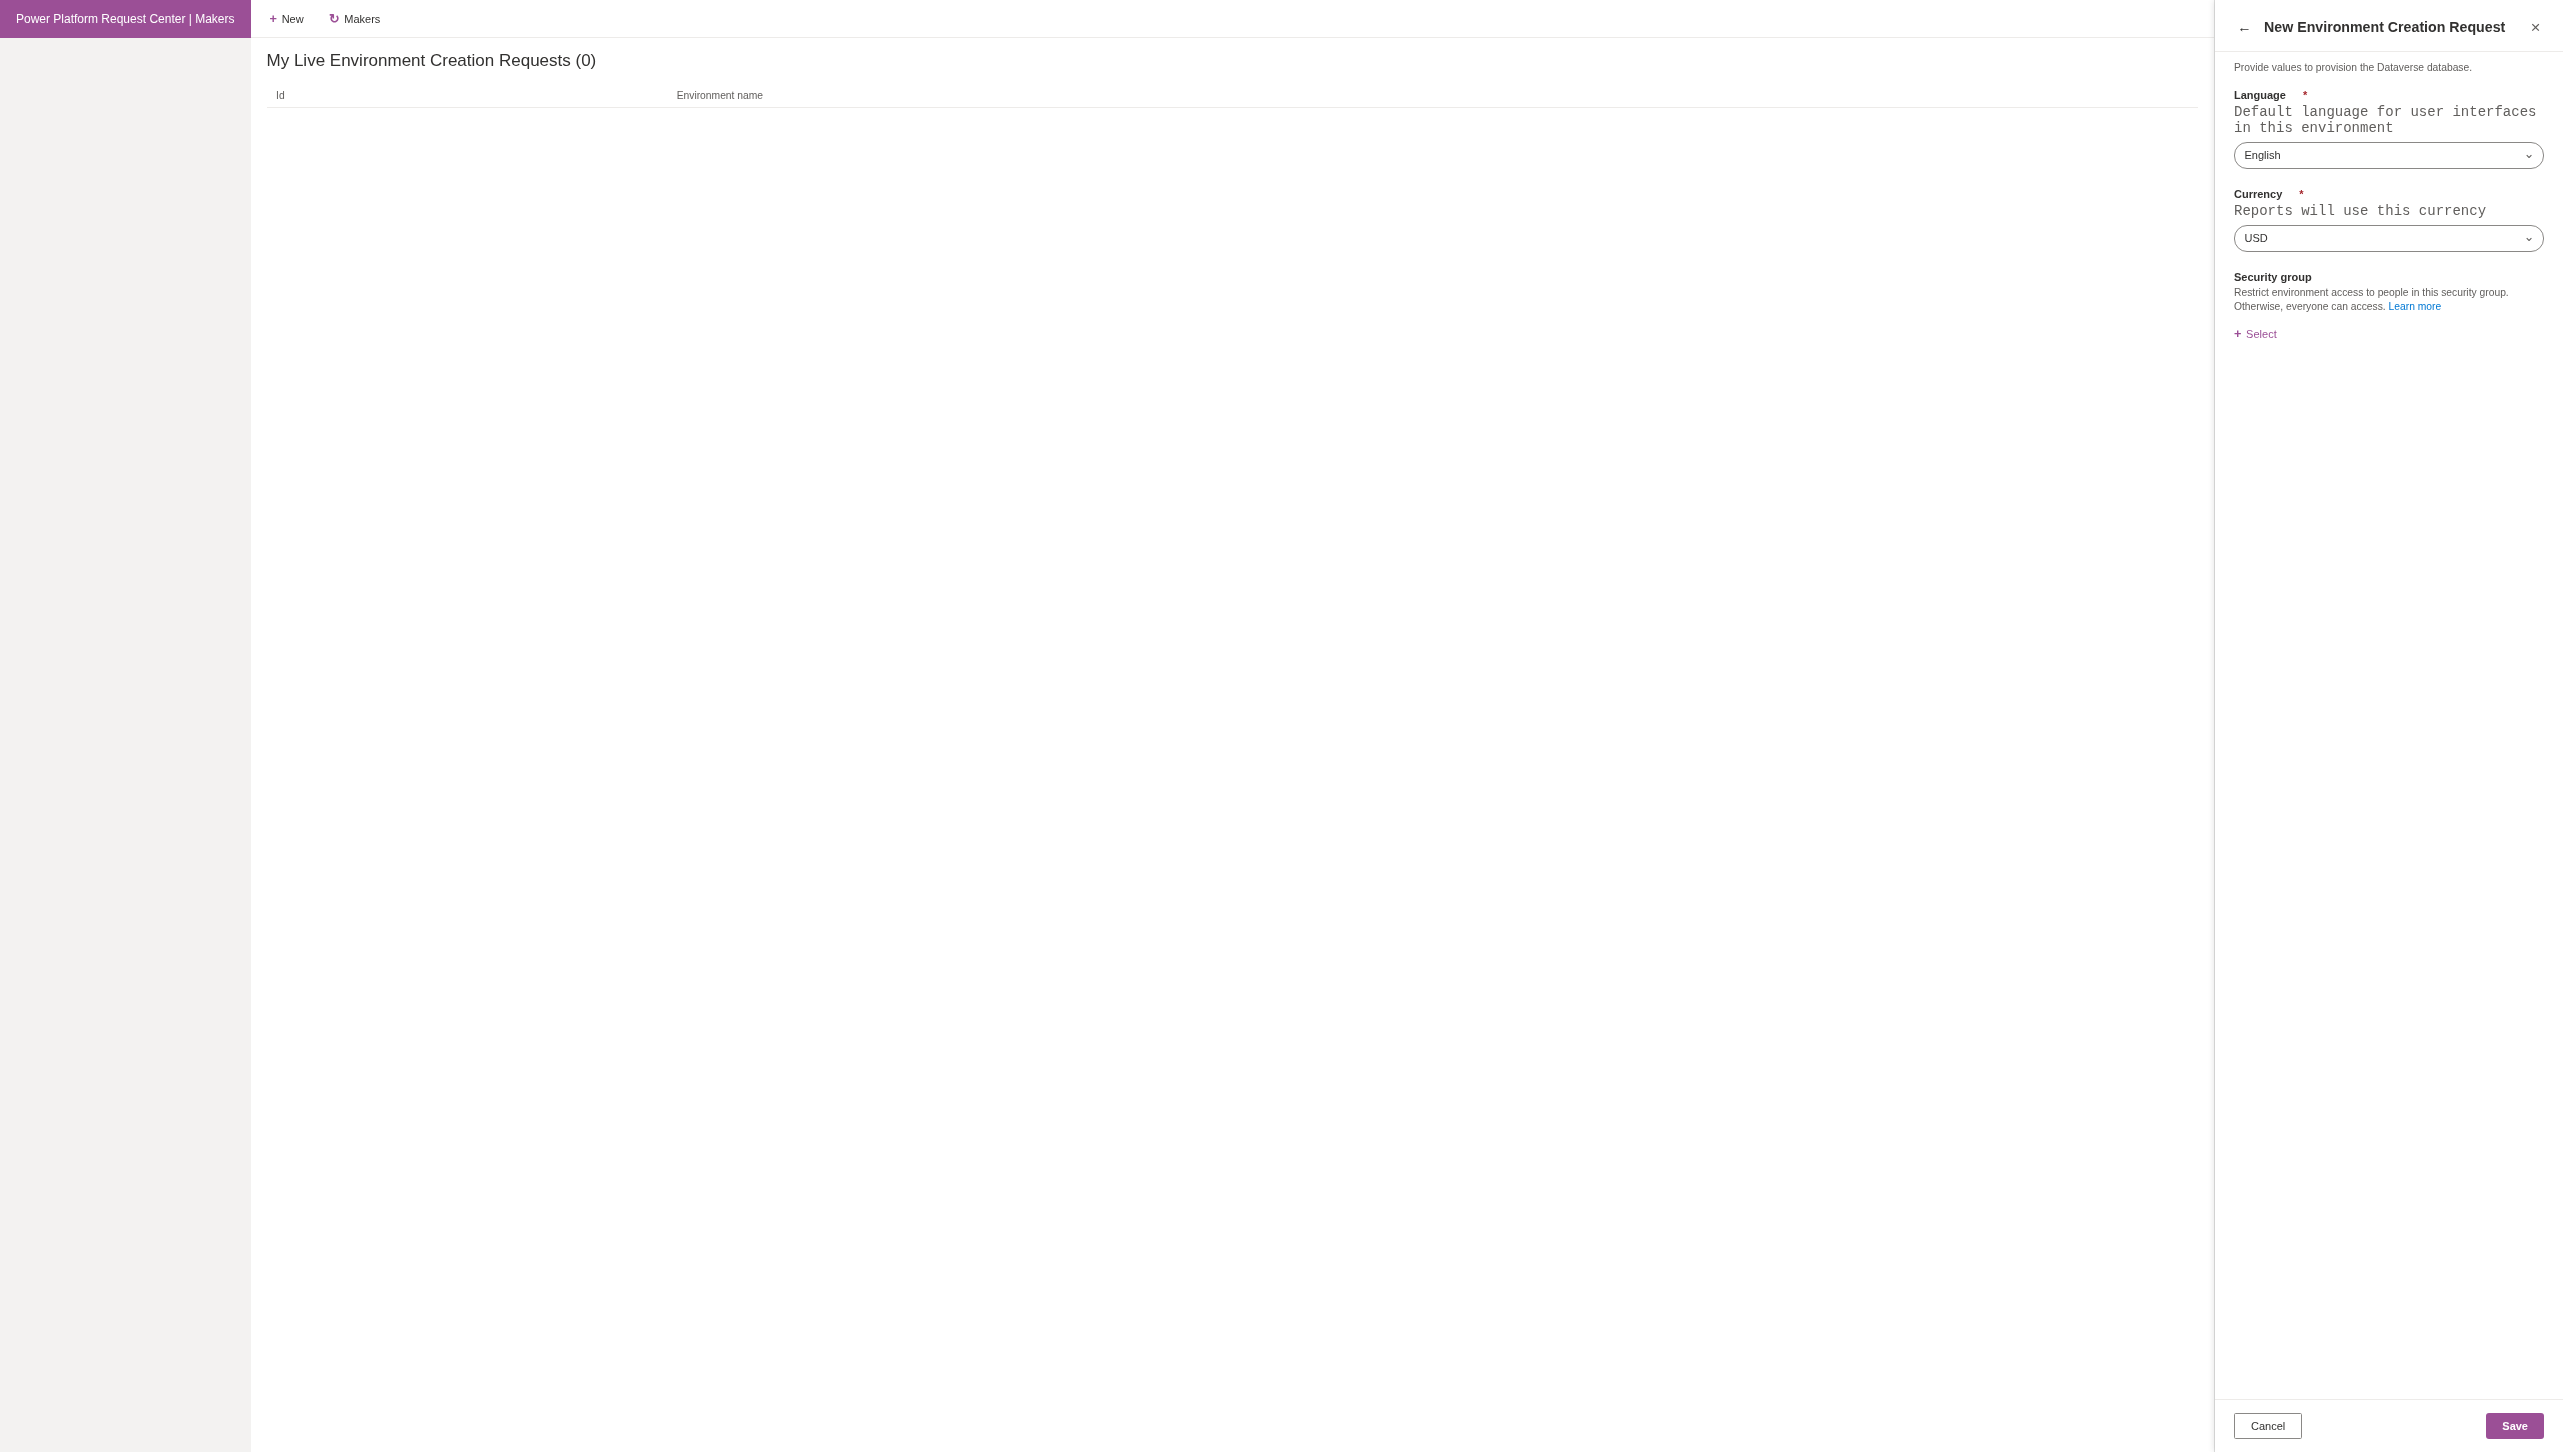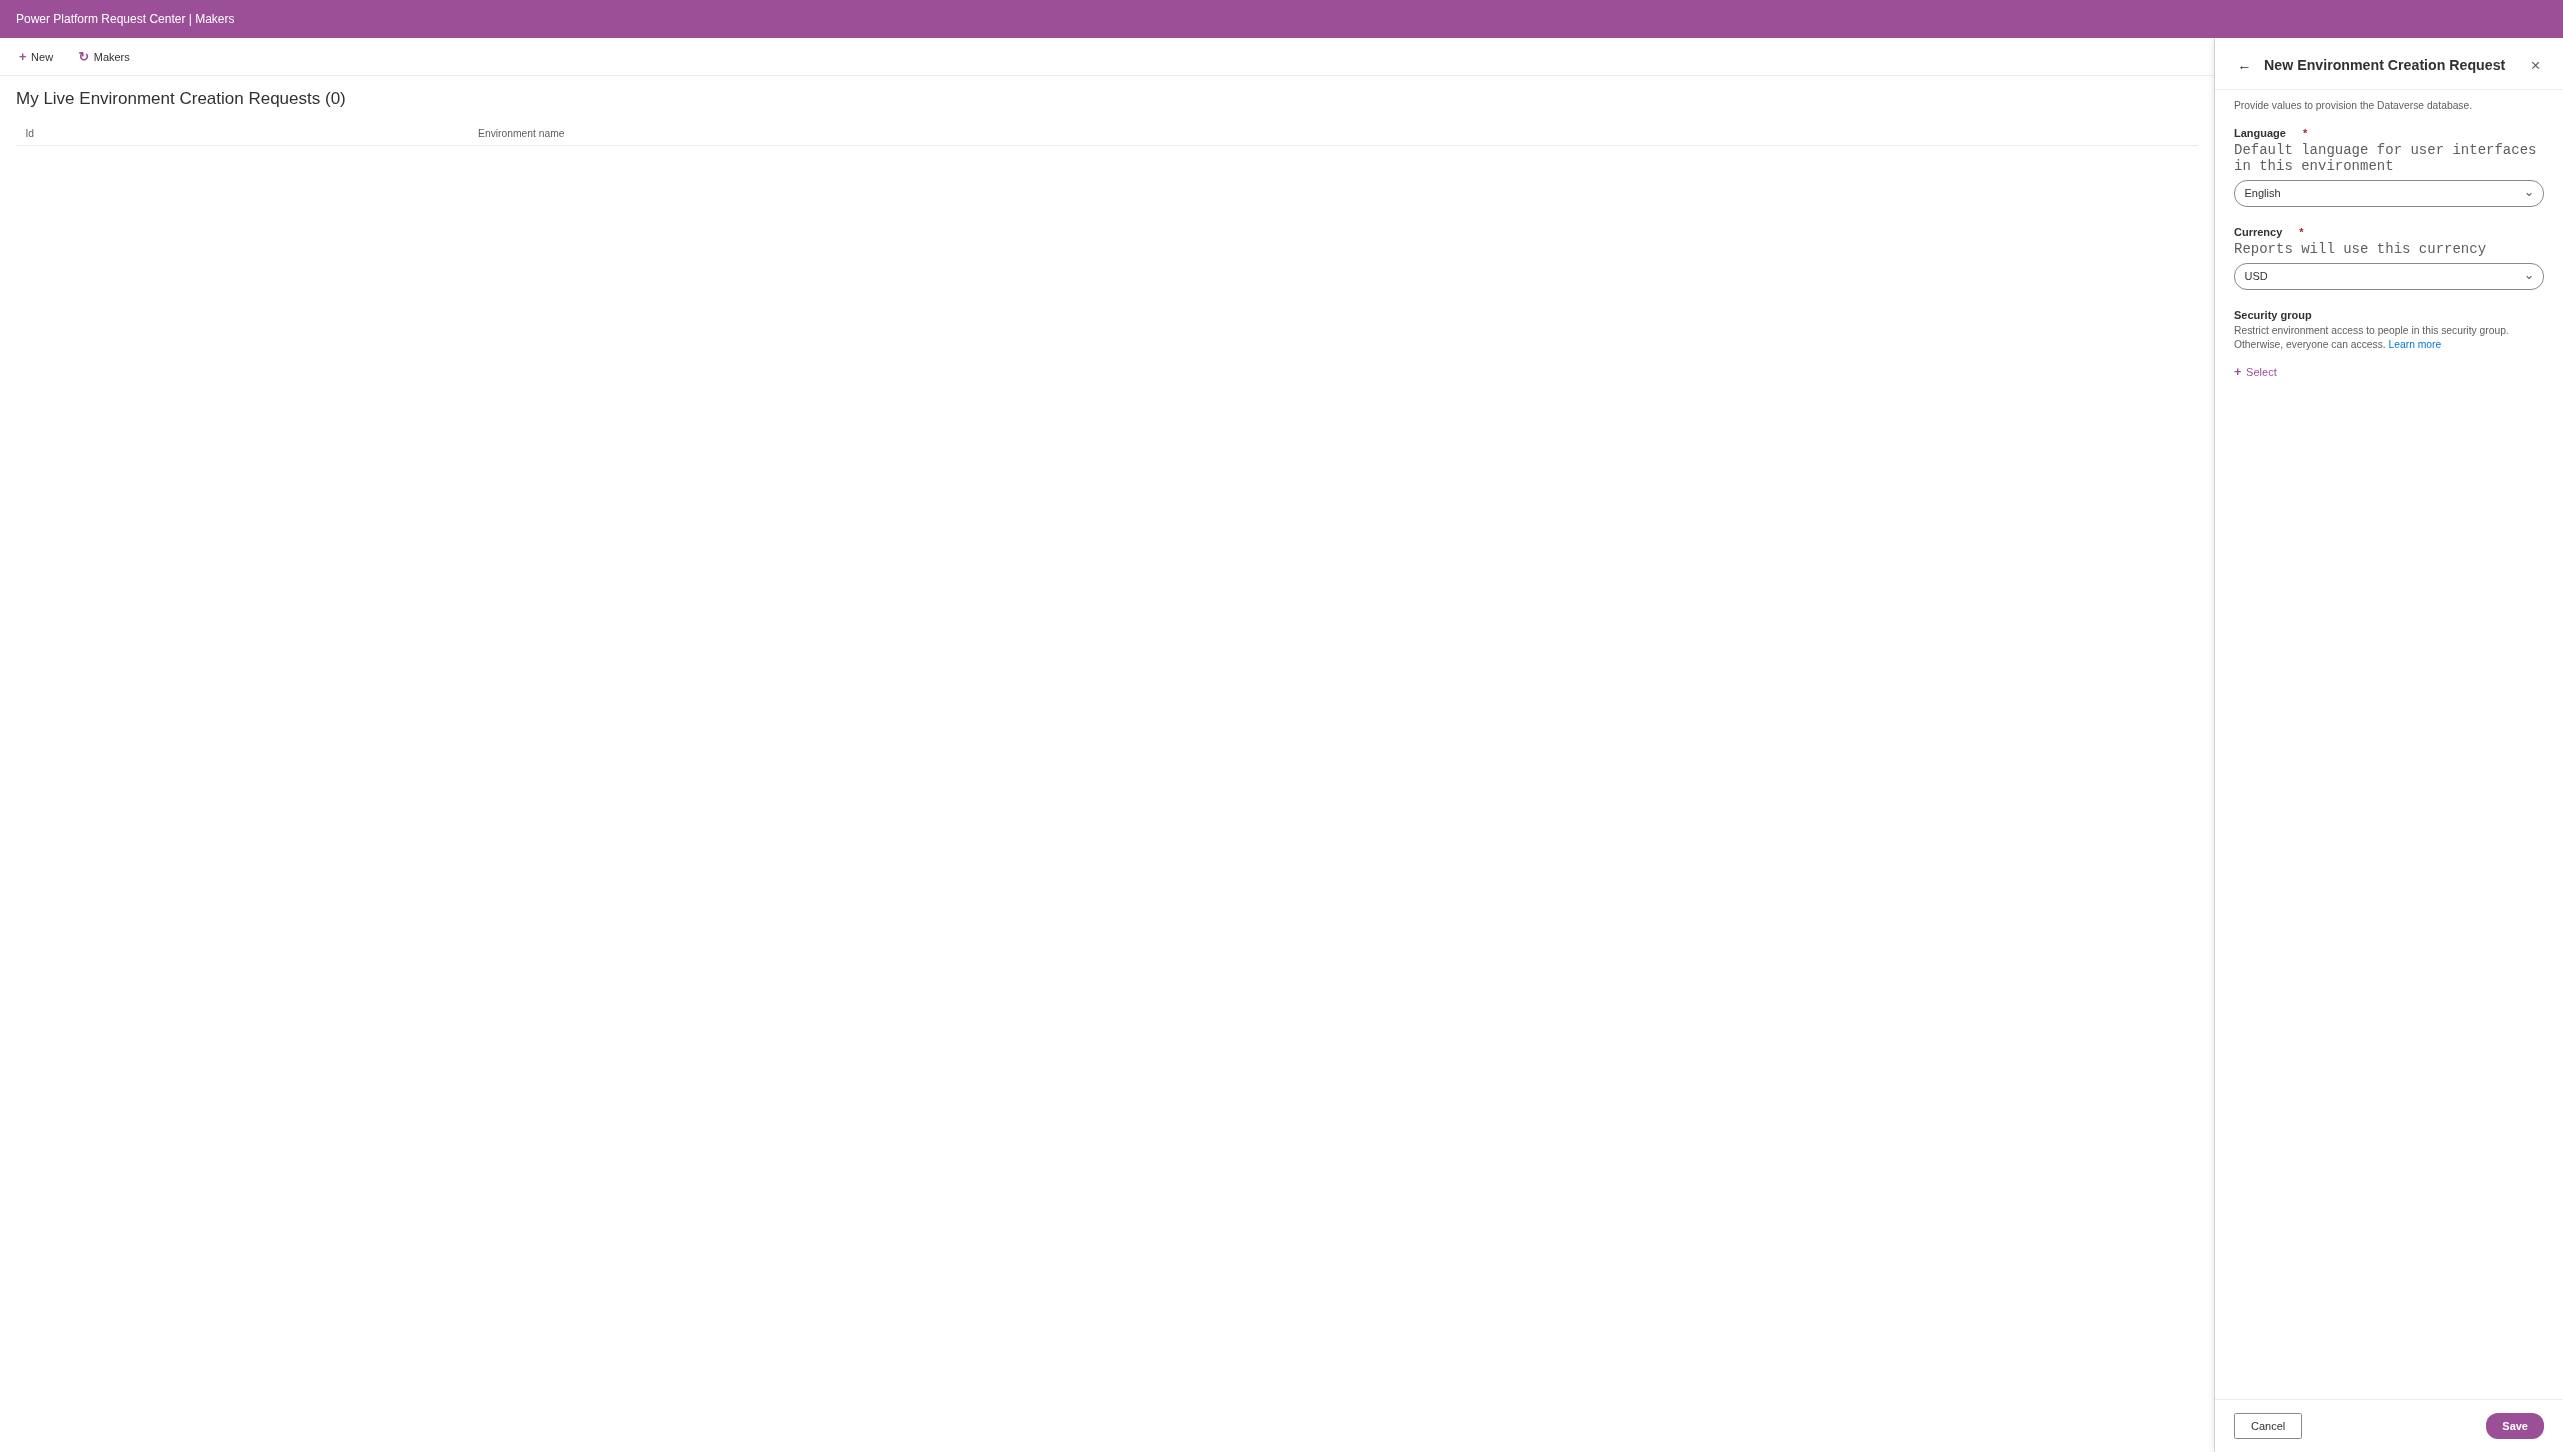--- a/index.html
+++ b/index.html
@@ -1,21 +1,21 @@
 <!DOCTYPE html>
 <html style="font-size:12.7px"><head>
   <meta charset="utf-8">
   <style>
     * { box-sizing: border-box; margin: 0; padding: 0; }
     body { font-family: 'Segoe UI', Tahoma, Geneva, Verdana, sans-serif; background: #f3f2f1; height: 100vh; overflow: hidden; }
 
     
     .app-container {
       display: flex;
-      flex-direction: column;
+      flex-direction: row;
       height: 100vh;
       position: relative;
     }
 
     
     .header-bar {
       background: #9b4f96;
       color: white;
       padding: 8px 16px;
       display: flex;
@@ -253,21 +253,21 @@
       cursor: pointer;
       border-radius: 1.6px;
     }
     .btn-save {
       padding: 6.3px 16px;
       border: none;
       background: #9b4f96;
       color: #ffffff;
       font-size: 11px;
       cursor: pointer;
-      border-radius: 12px;
+      border-radius: 3px;
       font-weight: 600;
     }
   </style>
 </head>
 <body>
 
 <div class="app-container">
 
   <div class="header-bar">
     <span class="header-title">Power Platform Request Center | Makers</span>

